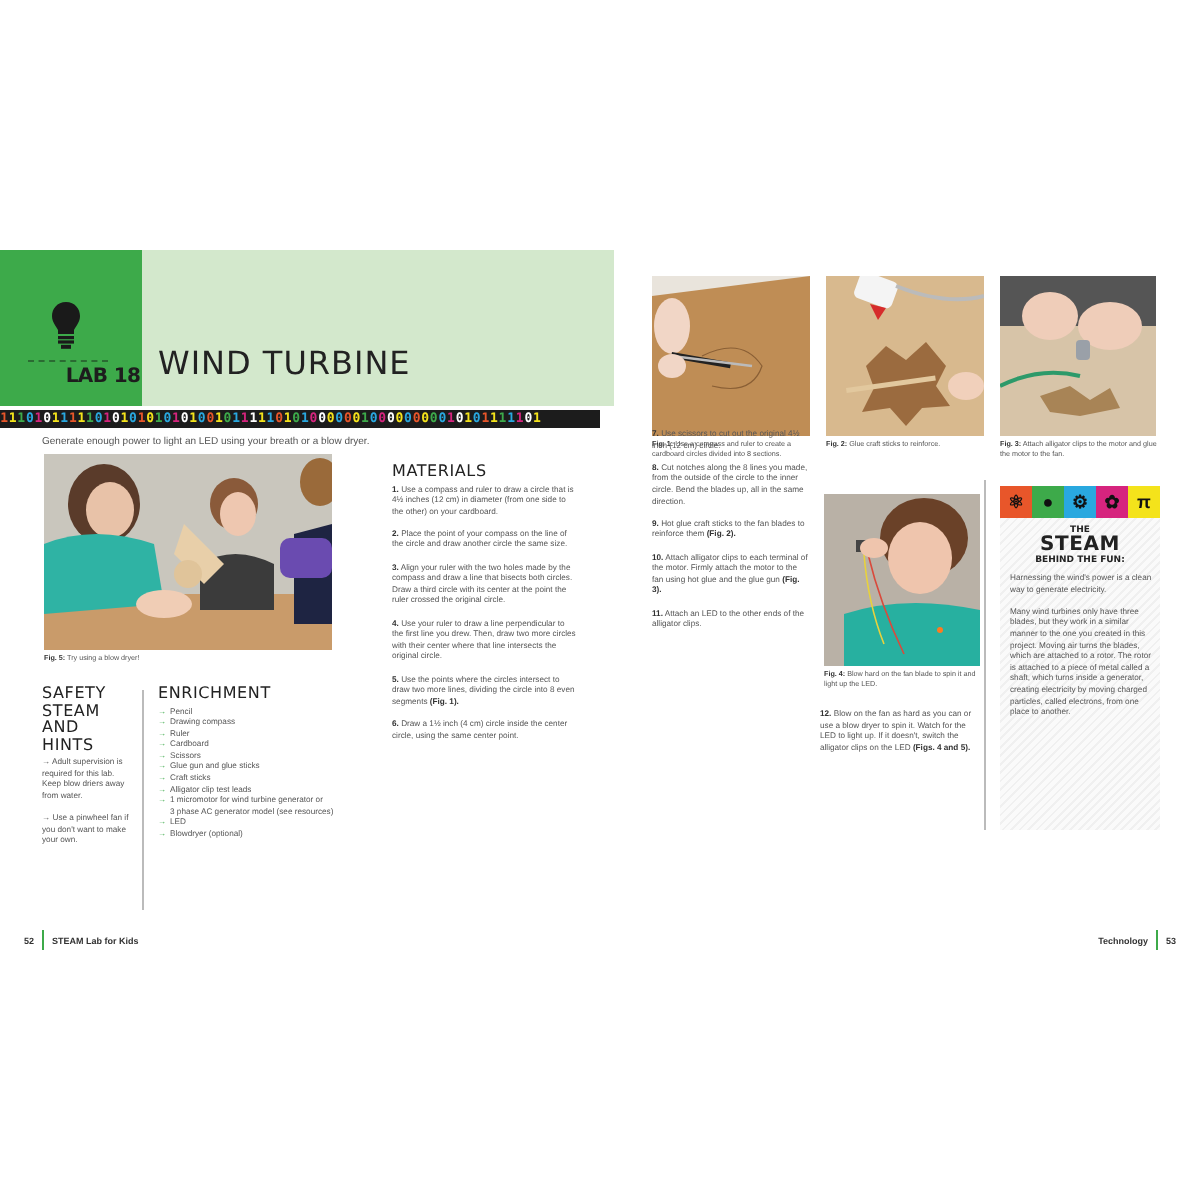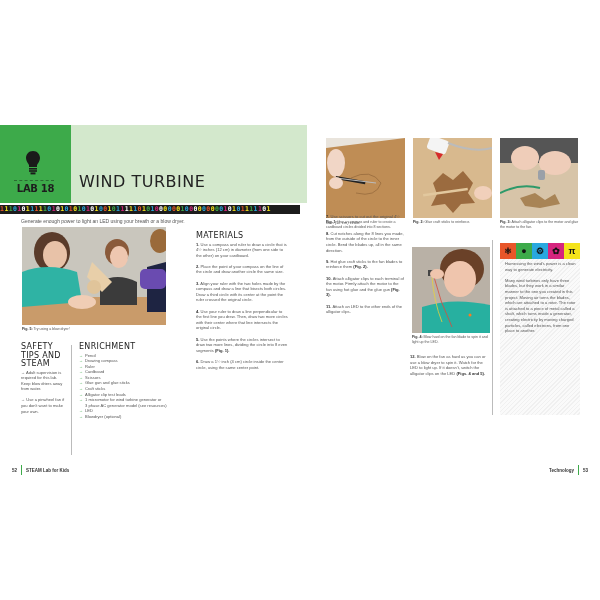--- a/index.html
+++ b/index.html
@@ -7,21 +7,21 @@
   body { font-family: "Liberation Sans", sans-serif; color: #444; position: relative; }
 
   .spread { position: absolute; left: 0; top: 0; width: 600px; height: 600px; }
   .page-left { position: absolute; left: 0; top: 125px; width: 300px; height: 355px; }
   .page-right { position: absolute; left: 300px; top: 125px; width: 300px; height: 355px; }
 
   
   .lab-block { position: absolute; left: 0; top: 0; width: 71px; height: 78px; background: #3daa4a; }
   .bulb { position: absolute; left: 26px; top: 26px; width: 14px; height: 24px; }
   .lab-rule { position: absolute; left: 14px; top: 55px; width: 40px; border-top: 1px dashed #2a6b32; }
-  .lab-label { position: absolute; left: 0; top: 58px; width: 71px; text-align: center; font-family: "DejaVu Sans", sans-serif; font-weight: bold; font-size: 10px; color: #1d1d1d; letter-spacing: -0.3px; }
+  .lab-label { position: absolute; left: 16px; top: 58px; width: 71px; text-align: center; font-family: "DejaVu Sans", sans-serif; font-weight: bold; font-size: 10px; color: #1d1d1d; letter-spacing: -0.3px; }
   .title-band { position: absolute; left: 71px; top: 0; width: 236px; height: 78px; background: #d3e8cc; padding-left: 12px; }
   .title { position: absolute; left: 8px; top: 47px; font-family: "DejaVu Sans", sans-serif; font-size: 16px; color: #222; letter-spacing: 0.5px; }
 
   .binary { position: absolute; left: 0; top: 80px; width: 300px; height: 9px; background: #1c1c1c; overflow: hidden; white-space: nowrap; font-family: "DejaVu Sans Mono", monospace; font-size: 6.5px; line-height: 9px; letter-spacing: 0.2px; }
   .binary span { display: inline-block; width: 4.3px; text-align: center; font-weight: bold; }
 
   .intro { position: absolute; left: 21px; top: 93px; font-size: 5px; color: #555; }
 
   .photo { position: absolute; overflow: hidden; }
   .caption { position: absolute; font-size: 3.6px; color: #555; line-height: 4.6px; }
@@ -117,21 +117,21 @@
         <p><b>1.</b> <span>Use a compass and ruler to draw a circle that is 4½ inches (12 cm) in diameter (from one side to the other) on your cardboard.</span></p>
         <p><b>2.</b> <span>Place the point of your compass on the line of the circle and draw another circle the same size.</span></p>
         <p><b>3.</b> <span>Align your ruler with the two holes made by the compass and draw a line that bisects both circles. Draw a third circle with its center at the point the ruler crossed the original circle.</span></p>
         <p><b>4.</b> <span>Use your ruler to draw a line perpendicular to the first line you drew. Then, draw two more circles with their center where that line intersects the original circle.</span></p>
         <p><b>5.</b> <span>Use the points where the circles intersect to draw two more lines, dividing the circle into 8 even segments</span> <b>(Fig. 1).</b></p>
         <p><b>6.</b> <span>Draw a 1½ inch (4 cm) circle inside the center circle, using the same center point.</span></p>
       </div>
     </div>
 
     <div class="safety">
-      <div class="h-section">SAFETY TIPS AND STEAM</div>
+      <div class="h-section">SAFETY STEAM AND HINTS</div>
       <div class="body-text" style="margin-top:1px;">
         <p>→ Adult supervision is required for this lab. Keep blow driers away from water.</p>
         <p>→ Use a pinwheel fan if you don't want to make your own.</p>
       </div>
     </div>
     <div class="vrule"></div>
 
     <div class="materials">
       <div class="h-section">ENRICHMENT</div>
       <ul style="margin-top:1px;">
@@ -235,20 +235,25 @@
     <div class="vrule-r"></div>
 
     <div class="steam-box">
       <div class="steam-icons">
         <div style="background:#e8562a;">⚛</div>
         <div style="background:#3daa4a;">●</div>
         <div style="background:#29a8df;">⚙</div>
         <div style="background:#d6247e;">✿</div>
         <div style="background:#f4e31b;">π</div>
       </div>
+      <div class="steam-head">
+        <span class="s1">THE</span>
+        <span class="s2">STEAM</span>
+        <span class="s3">BEHIND THE FUN:</span>
+      </div>
       <div class="steam-text">
         <p>Harnessing the wind's power is a clean way to generate electricity.</p>
         <p>Many wind turbines only have three blades, but they work in a similar manner to the one you created in this project. Moving air turns the blades, which are attached to a rotor. The rotor is attached to a piece of metal called a shaft, which turns inside a generator, creating electricity by moving charged particles, called electrons, from one place to another.</p>
       </div>
     </div>
 
 
     <div class="folio-right">
       <span>Technology</span>
       <span class="folio-bar"></span>

